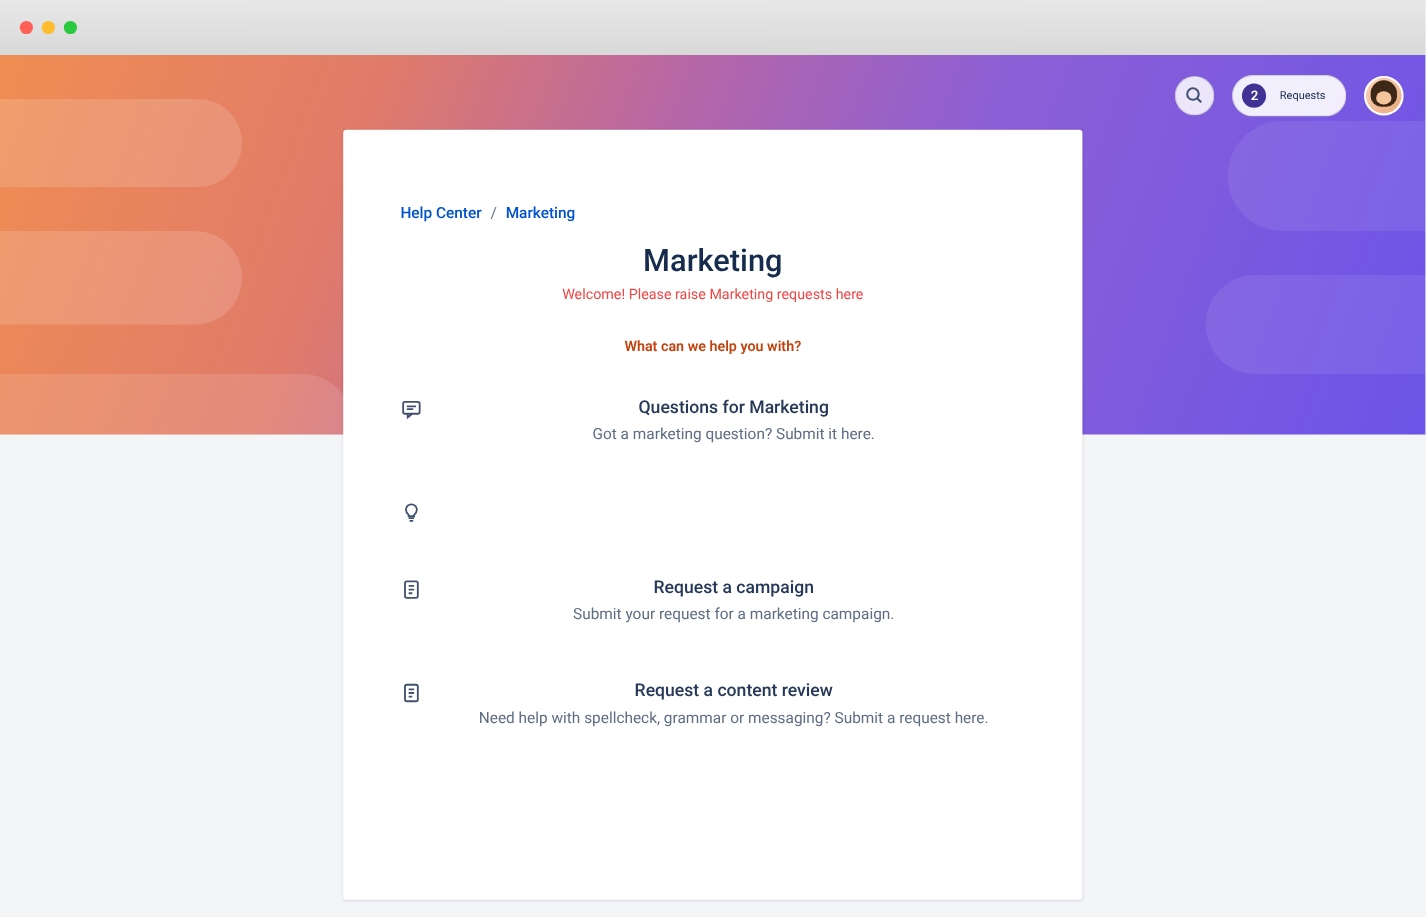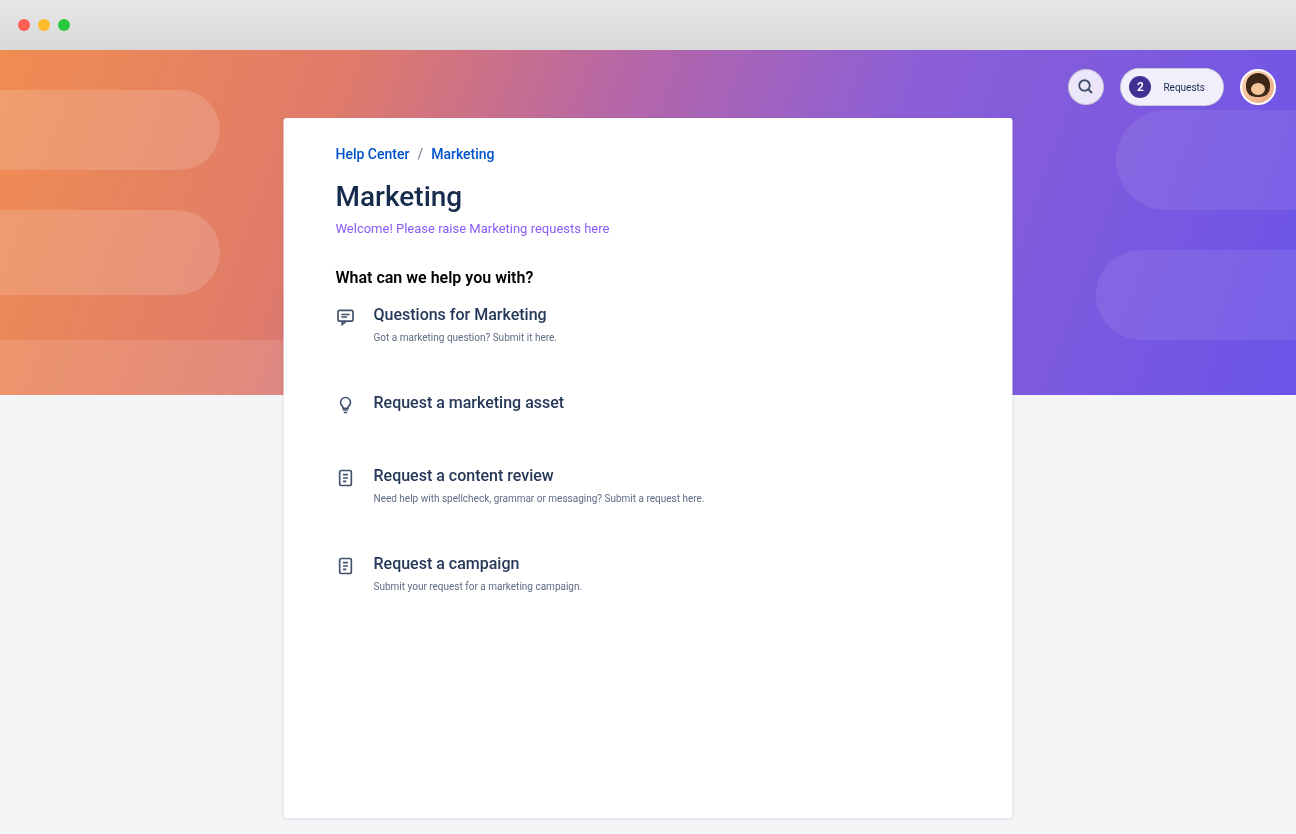--- a/index.html
+++ b/index.html
@@ -176,26 +176,27 @@
       border-radius: 50%;
       top: 12px;
       left: 9px;
     }
     
     .main-card {
       position: absolute;
       top: 118px;
       left: 50%;
       transform: translateX(-50%);
-      width: 729px;
+      width: 672px;
       background: white;
       border-radius: 3px;
       box-shadow: 0 1px 3px rgba(9,30,66,0.12);
-      padding: 28px 52px 60px 52px;
+      padding: 68px 52px 60px 52px;
       min-height: 700px;
+      text-align: center;
     }
     
     .breadcrumb {
       display: flex;
       align-items: center;
       gap: 8px;
       font-size: 14px;
       margin-bottom: 18px;
     }
     
@@ -211,29 +212,29 @@
     
     .page-title {
       font-size: 28px;
       font-weight: 500;
       color: #172b4d;
       margin-bottom: 8px;
     }
     
     .page-subtitle {
       font-size: 13px;
-      color: #8b5cf6;
+      color: #ef4444;
       margin-bottom: 32px;
     }
     
     .section-heading {
-      font-size: 16px;
+      font-size: 13px;
       font-weight: 600;
-      color: #000000;
-      margin-bottom: 18px;
+      color: #c2410c;
+      margin-bottom: 37px;
     }
     
     .request-list {
       display: flex;
       flex-direction: column;
       gap: 48px;
     }
     
     .request-item {
       display: flex;
@@ -258,21 +259,21 @@
     }
     
     .request-title {
       font-size: 16px;
       font-weight: 500;
       color: #253858;
       margin-bottom: 6px;
     }
     
     .request-desc {
-      font-size: 10px;
+      font-size: 14px;
       color: #5e6c84;
       line-height: 1.5;
     }
     
     svg {
       display: block;
     }
   </style>
 </head>
 <body>
@@ -340,48 +341,47 @@
 
     <div class="request-item">
       <div class="request-icon">
         <svg width="20" height="20" viewBox="0 0 24 24" fill="none" stroke="currentColor" stroke-width="2">
           <path d="M9 18h6"></path>
           <path d="M10 21h4"></path>
           <path d="M12 3a6 6 0 0 0-6 6c0 2.5 1.5 4 3 5.5V16h6v-1.5c1.5-1.5 3-3 3-5.5a6 6 0 0 0-6-6z"></path>
         </svg>
       </div>
       <div class="request-content">
-        <div class="request-title">Request a marketing asset</div>
       </div>
     </div>
 
     <div class="request-item">
       <div class="request-icon">
         <svg width="20" height="20" viewBox="0 0 24 24" fill="none" stroke="currentColor" stroke-width="2">
           <rect x="5" y="3" width="14" height="18" rx="2"></rect>
           <line x1="9" y1="8" x2="15" y2="8"></line>
           <line x1="9" y1="12" x2="15" y2="12"></line>
           <line x1="9" y1="16" x2="13" y2="16"></line>
         </svg>
       </div>
       <div class="request-content">
-        <div class="request-title">Request a content review</div>
-        <div class="request-desc">Need help with spellcheck, grammar or messaging? Submit a request here.</div>
+        <div class="request-title">Request a campaign</div>
+        <div class="request-desc">Submit your request for a marketing campaign.</div>
       </div>
     </div>
 
     <div class="request-item">
       <div class="request-icon">
         <svg width="20" height="20" viewBox="0 0 24 24" fill="none" stroke="currentColor" stroke-width="2">
           <rect x="5" y="3" width="14" height="18" rx="2"></rect>
           <line x1="9" y1="8" x2="15" y2="8"></line>
           <line x1="9" y1="12" x2="15" y2="12"></line>
           <line x1="9" y1="16" x2="13" y2="16"></line>
         </svg>
       </div>
       <div class="request-content">
-        <div class="request-title">Request a campaign</div>
-        <div class="request-desc">Submit your request for a marketing campaign.</div>
+        <div class="request-title">Request a content review</div>
+        <div class="request-desc">Need help with spellcheck, grammar or messaging? Submit a request here.</div>
       </div>
     </div>
 
   </div>
 </div>
 
 </body></html>

